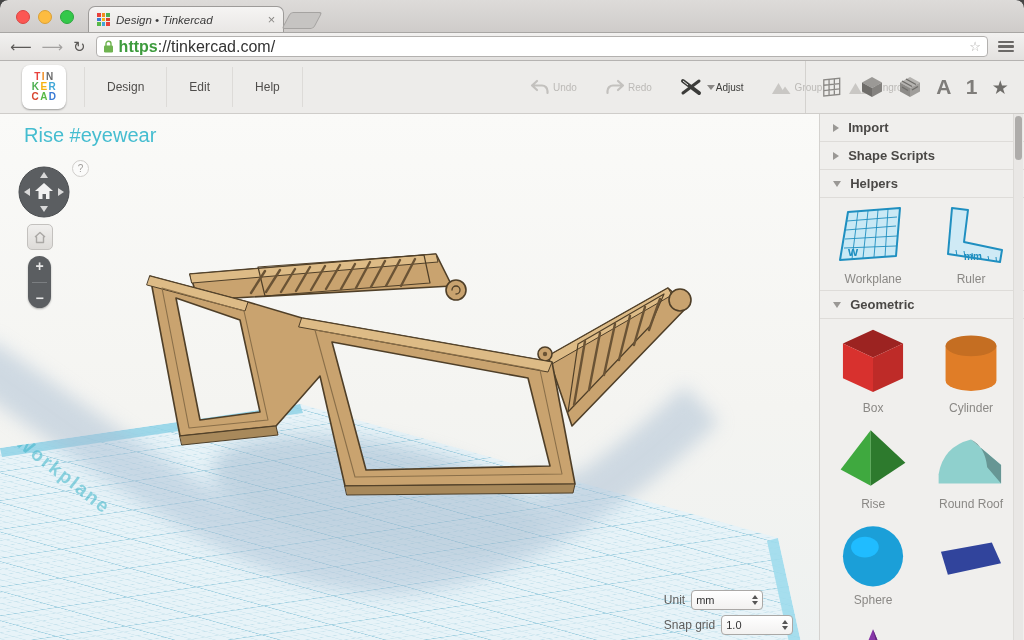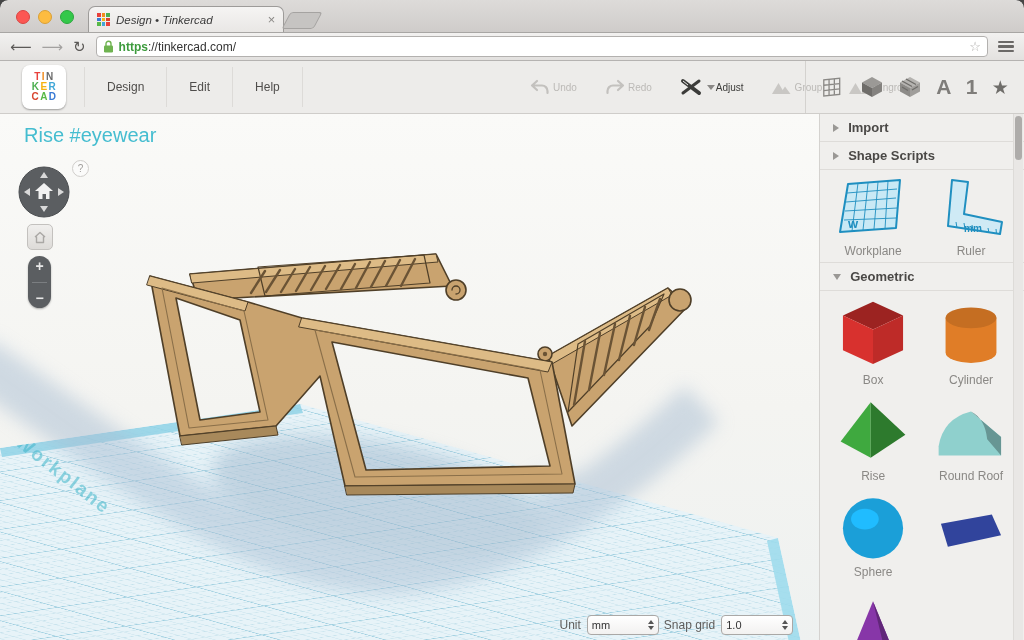--- a/index.html
+++ b/index.html
@@ -21,21 +21,21 @@
   .favicon i{display:block;}
   .newtab{position:absolute;left:286px;bottom:3px;width:30px;height:15px;background:#c6c4c2;border:1px solid #a5a3a1;
     border-radius:3px;transform:skewX(-28deg);}
   
   .navbar{height:27px;background:linear-gradient(#f2f1f0,#e3e1df);border-bottom:1px solid #b5b3b1;
     display:flex;align-items:center;padding:0 10px;gap:10px;flex:0 0 auto;}
   .nav-arrow{font-size:15px;color:#5b5957;line-height:1;}
   .nav-arrow.fwd{color:#a3a1a0;}
   .omnibox{flex:1;height:19px;background:#fff;border:1px solid #b3b1af;border-radius:4px;display:flex;align-items:center;
     padding:0 6px;gap:5px;}
-  .url{font-size:12px;color:#333;}
+  .url{font-size:16px;color:#333;}
   .url .scheme{color:#3d9b3d;font-weight:bold;}
   .omni-star{margin-left:auto;font-size:13px;color:#b0aeac;}
   .menu-burger{width:16px;display:flex;flex-direction:column;gap:2px;}
   .menu-burger i{height:2.5px;background:#6b6967;display:block;border-radius:1px;}
   
   .apptoolbar{height:52px;background:#edecea;border-bottom:1px solid #cfcdca;display:flex;align-items:center;position:relative;flex:0 0 auto;}
   .logo{width:44px;height:44px;background:#fff;border-radius:8px;box-shadow:0 1px 2px rgba(0,0,0,.35);
     margin-left:22px;display:flex;flex-direction:column;align-items:center;justify-content:center;line-height:1.02;flex:0 0 auto;}
   .logo .row{display:flex;gap:1px;}
   .logo span{font-size:10px;font-weight:bold;letter-spacing:.5px;}
@@ -67,21 +67,21 @@
   .design-title{position:absolute;left:24px;top:10px;font-size:20px;color:#45bdd0;}
   .navpad{position:absolute;left:18px;top:52px;}
   .help-bubble{position:absolute;left:72px;top:46px;width:15px;height:15px;border-radius:50%;background:#fbfbfa;
     border:1px solid #d0cecb;color:#a09e9b;font-size:10px;display:flex;align-items:center;justify-content:center;}
   .home-btn{position:absolute;left:27px;top:110px;width:24px;height:24px;border-radius:5px;
     background:linear-gradient(#f0efed,#dddbd8);border:1px solid #c3c1be;display:flex;align-items:center;justify-content:center;}
   .zoom-pill{position:absolute;left:28px;top:142px;width:23px;height:46px;border-radius:12px;background:#5b5e61;
     display:flex;flex-direction:column;align-items:center;justify-content:space-between;padding:3px 0;box-shadow:0 1px 2px rgba(0,0,0,.3);}
   .zoom-pill span{color:#e8e8e8;font-size:14px;font-weight:bold;line-height:1;}
   .zoom-pill .zdiv{width:15px;height:1px;background:#7b7e81;}
-  .units{position:absolute;right:26px;bottom:12px;display:flex;flex-direction:row;gap:5px;align-items:flex-start;font-size:12px;color:#5f5d5b;}
+  .units{position:absolute;right:26px;bottom:12px;display:flex;flex-direction:column;gap:5px;align-items:flex-start;font-size:12px;color:#5f5d5b;}
   .unit-row{display:flex;align-items:center;gap:6px;}
   .mac-select{width:62px;height:18px;background:linear-gradient(#ffffff,#f2f1f0);border:1px solid #aaa8a6;border-radius:4px;
     display:flex;align-items:center;font-size:11px;color:#333;padding:0 4px;justify-content:space-between;}
   .stepper{display:flex;flex-direction:column;gap:2px;align-items:center;}
   .stepper i{display:block;width:0;height:0;border-left:3.5px solid transparent;border-right:3.5px solid transparent;}
   .stepper .up{border-bottom:4px solid #555;}
   .stepper .dn{border-top:4px solid #555;}
   
   .sidebar{width:204px;background:#f0efed;border-left:1px solid #d4d2cf;position:relative;overflow:hidden;}
   .section-header{height:27px;display:flex;align-items:center;gap:9px;padding-left:13px;border-bottom:1px solid #dedcd9;
@@ -370,20 +370,24 @@
     <div class="sidebar">
 
       <div class="section-header">
         <span class="tri-right"></span>
         <span>Import</span>
       </div>
       <div class="section-header">
         <span class="tri-right"></span>
         <span>Shape Scripts</span>
       </div>
+      <div class="section-header">
+        <span class="tri-down"></span>
+        <span>Helpers</span>
+      </div>
 
       <div class="shape-grid">
         <div class="shape-item">
           <svg width="78" height="66" viewBox="0 0 78 66">
             <g stroke="#1f8fc0" stroke-width="2" stroke-linejoin="round" fill="#c9e9f5">
               <polygon points="14,8 66,4 62,52 6,56"></polygon>
               <g stroke-width="0.9" fill="none">
                 <path d="M13,17 L63,13 M12,26 L62,22 M11,35 L63,32 M10,44 L62,42
                          M24,7 L18,55 M34,7 L29,54 M44,6 L40,53 M54,5 L51,53"></path>
               </g>

